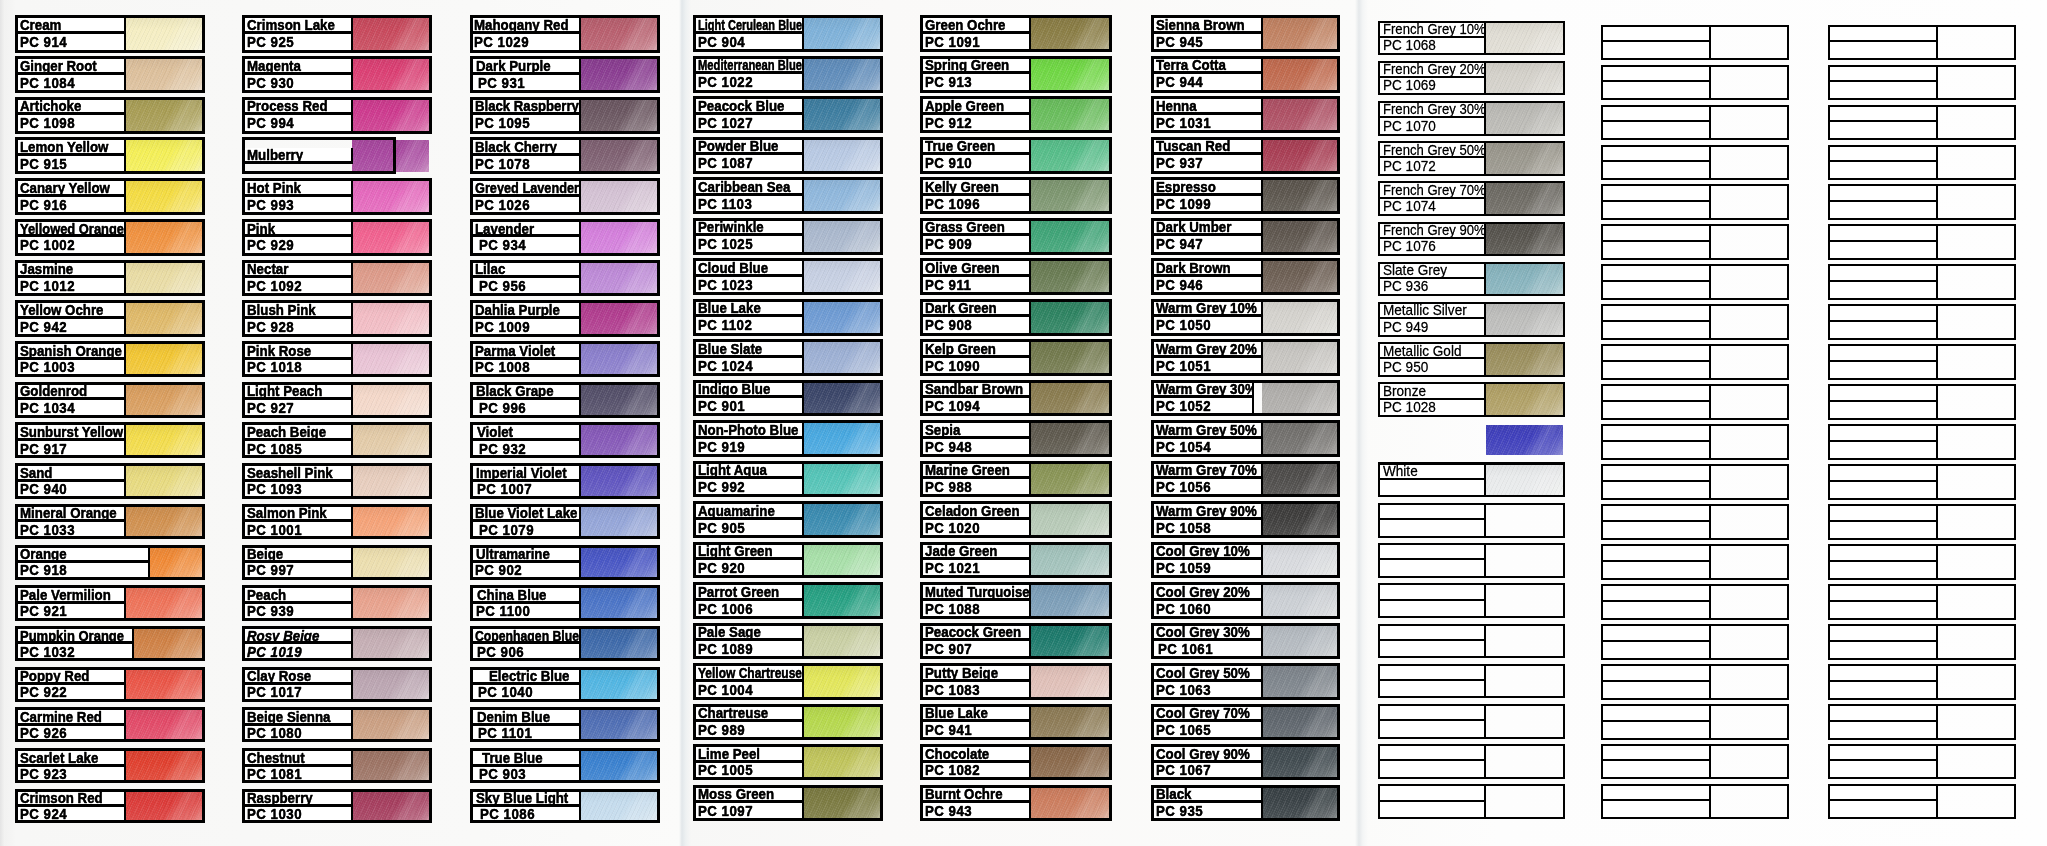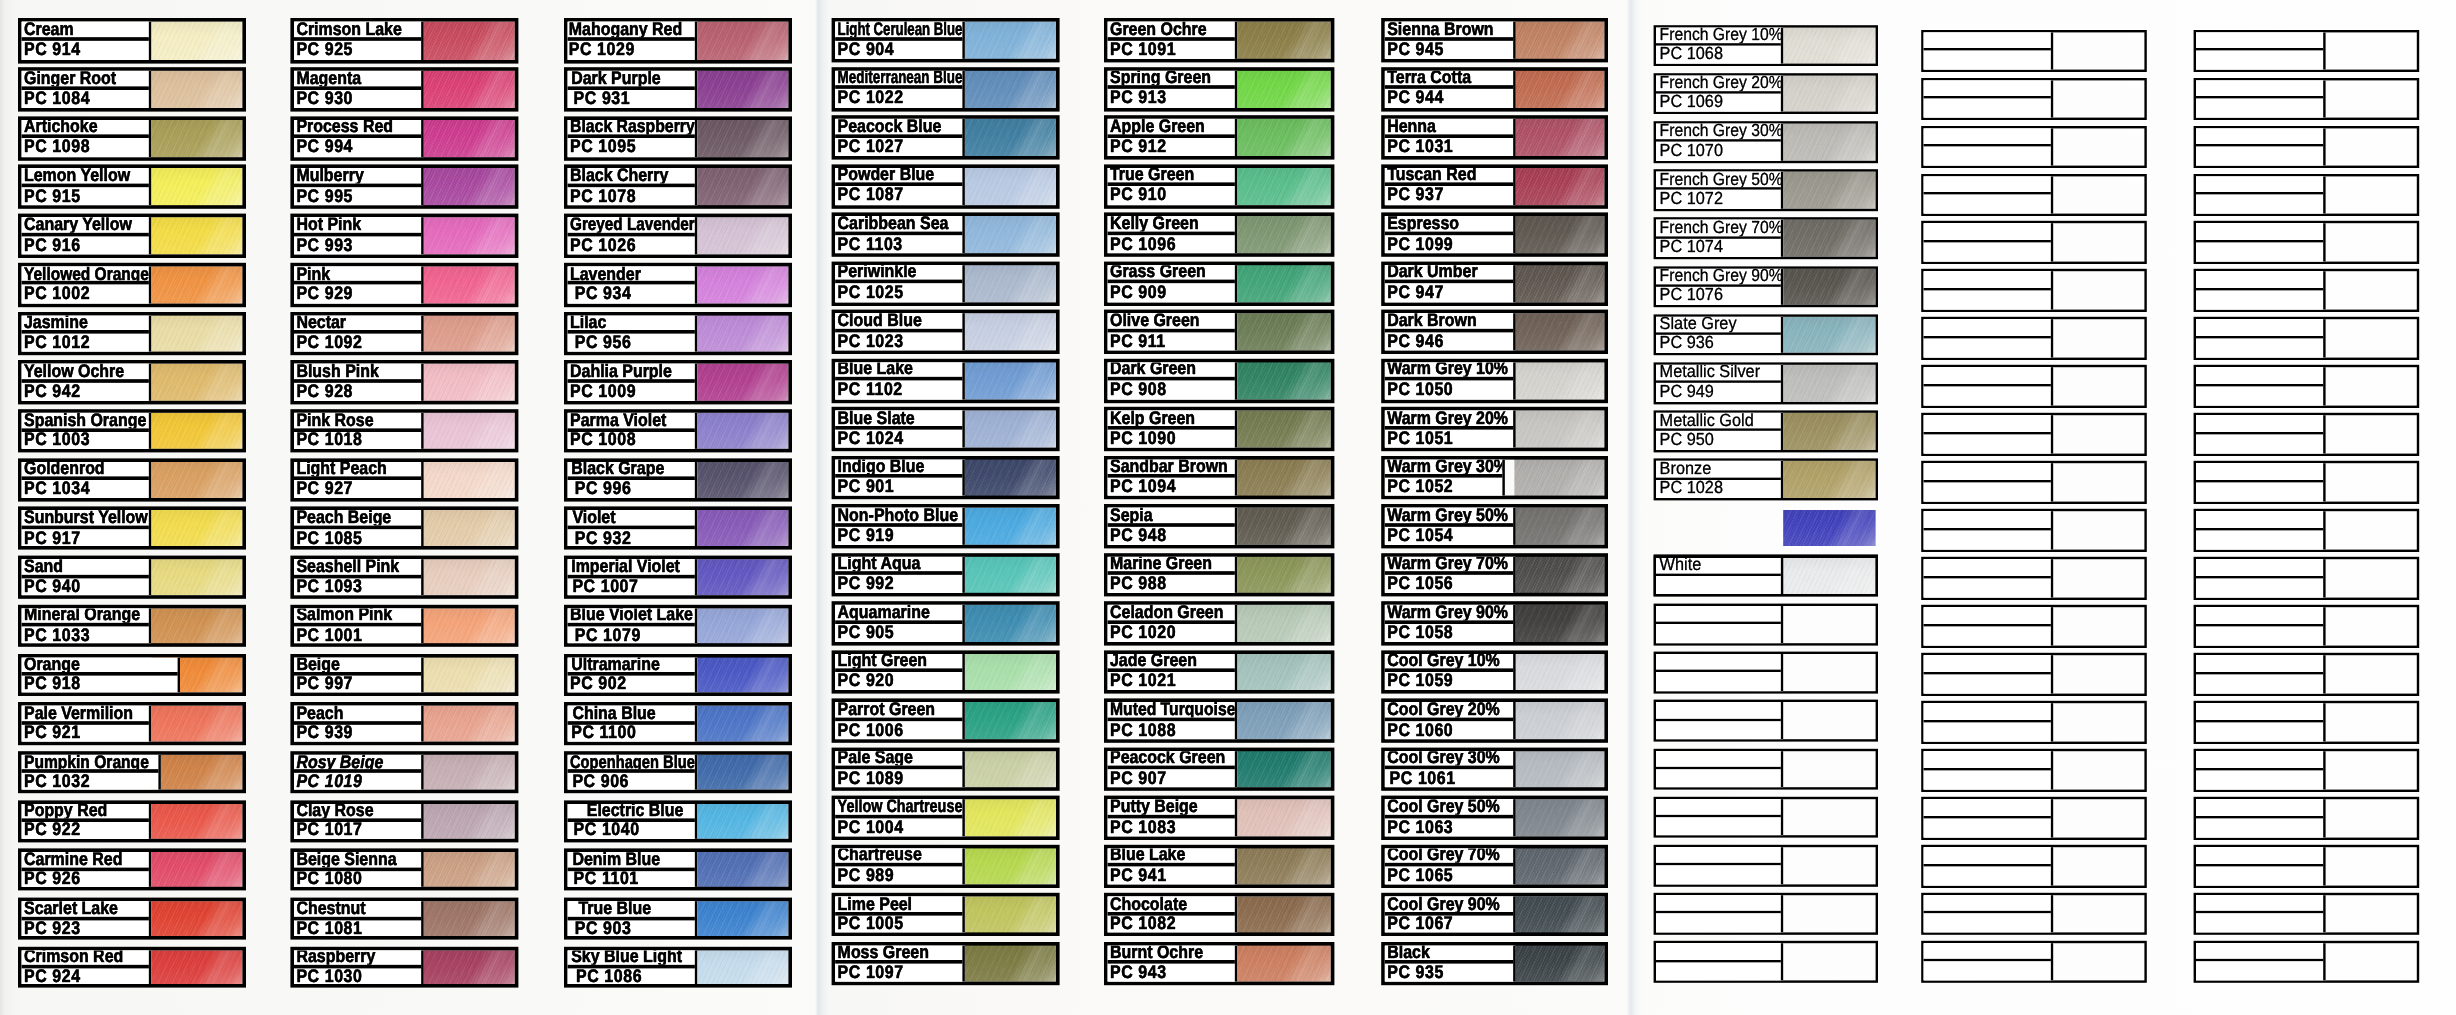--- a/index.html
+++ b/index.html
@@ -450,21 +450,21 @@
 <div class="lab" style="width:108.0px">
 <div class="cell top">
                 <span style="transform:scaleX(0.875)">Process Red</span>
               </div>
 <div class="cell bot">
                 <span style="transform:scaleX(0.875)">PC 994</span>
               </div>
 </div>
 <div class="sw"></div>
 </div>
-<div class="box" style="left:241.5px;top:137.4px;width:190.0px;height:36.964999999999996px;">
+<div class="box" style="left:241.5px;top:137.4px;width:154px;height:36.964999999999996px;align-items:center;">
 <div class="lab" style="width:108.0px">
 <div class="cell top">
                 <span style="transform:scaleX(0.875)">Mulberry</span>
               </div>
 <div class="cell bot">
                 <span style="transform:scaleX(0.875)">PC 995</span>
               </div>
 </div>
 <div class="sw"></div>
 </div>

